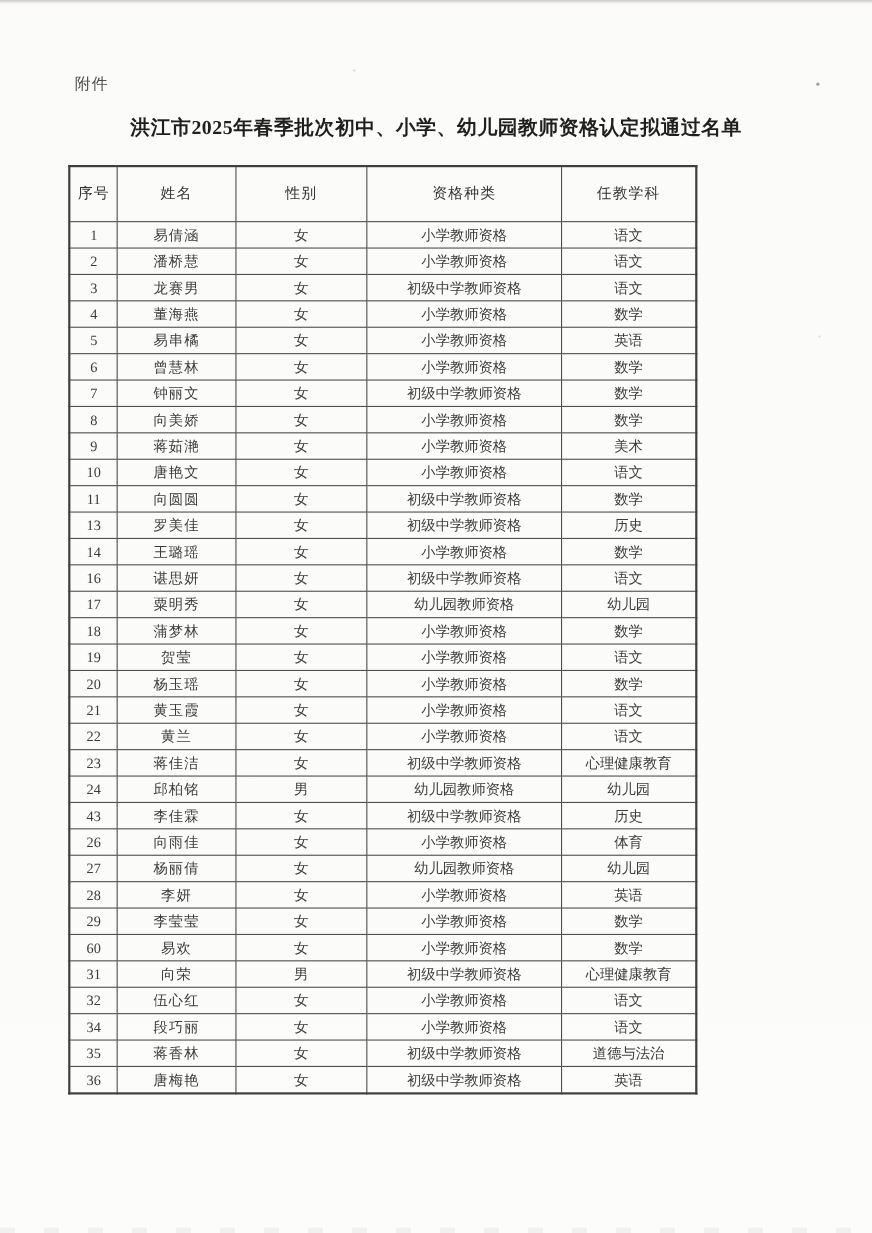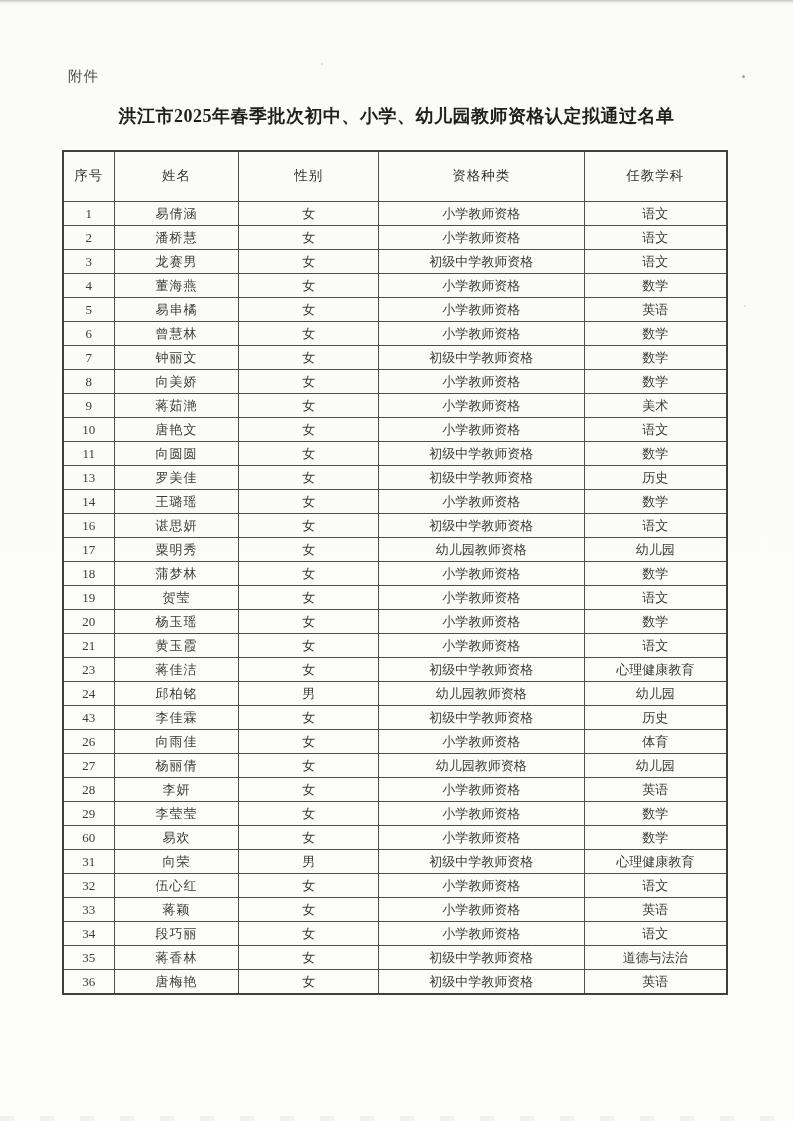--- a/index.html
+++ b/index.html
@@ -48,21 +48,21 @@
     text-align: center;
     font-size: 18px;
     font-weight: bold;
     color: #1f1f1f;
     letter-spacing: 0.5px;
     font-family: Liberation Serif, serif;
   }
   .table-wrap {
     position: absolute;
     left: 62px; top: 150px;
-    width: 666px;
+    width: 572px;
   }
   table.roster {
     width: 100%;
     border-collapse: collapse;
     table-layout: fixed;
   }
   table.roster th, table.roster td {
     border: 1.5px solid #4e4e4e;
     text-align: center;
     vertical-align: middle;
@@ -268,20 +268,27 @@
   </tr>
 
   <tr>
     <td class="cell-no">21</td>
     <td class="cell-name">黄玉霞</td>
     <td class="cell-sex">女</td>
     <td class="cell-qual">小学教师资格</td>
     <td class="cell-subj">语文</td>
   </tr>
 
+  <tr>
+    <td class="cell-no">22</td>
+    <td class="cell-name">黄兰</td>
+    <td class="cell-sex">女</td>
+    <td class="cell-qual">小学教师资格</td>
+    <td class="cell-subj">语文</td>
+  </tr>
 
   <tr>
     <td class="cell-no">23</td>
     <td class="cell-name">蒋佳洁</td>
     <td class="cell-sex">女</td>
     <td class="cell-qual">初级中学教师资格</td>
     <td class="cell-subj">心理健康教育</td>
   </tr>
 
   <tr>
@@ -349,27 +356,20 @@
   </tr>
 
   <tr>
     <td class="cell-no">32</td>
     <td class="cell-name">伍心红</td>
     <td class="cell-sex">女</td>
     <td class="cell-qual">小学教师资格</td>
     <td class="cell-subj">语文</td>
   </tr>
 
-  <tr>
-    <td class="cell-no">33</td>
-    <td class="cell-name">蒋颖</td>
-    <td class="cell-sex">女</td>
-    <td class="cell-qual">小学教师资格</td>
-    <td class="cell-subj">英语</td>
-  </tr>
 
   <tr>
     <td class="cell-no">34</td>
     <td class="cell-name">段巧丽</td>
     <td class="cell-sex">女</td>
     <td class="cell-qual">小学教师资格</td>
     <td class="cell-subj">语文</td>
   </tr>
 
   <tr>

